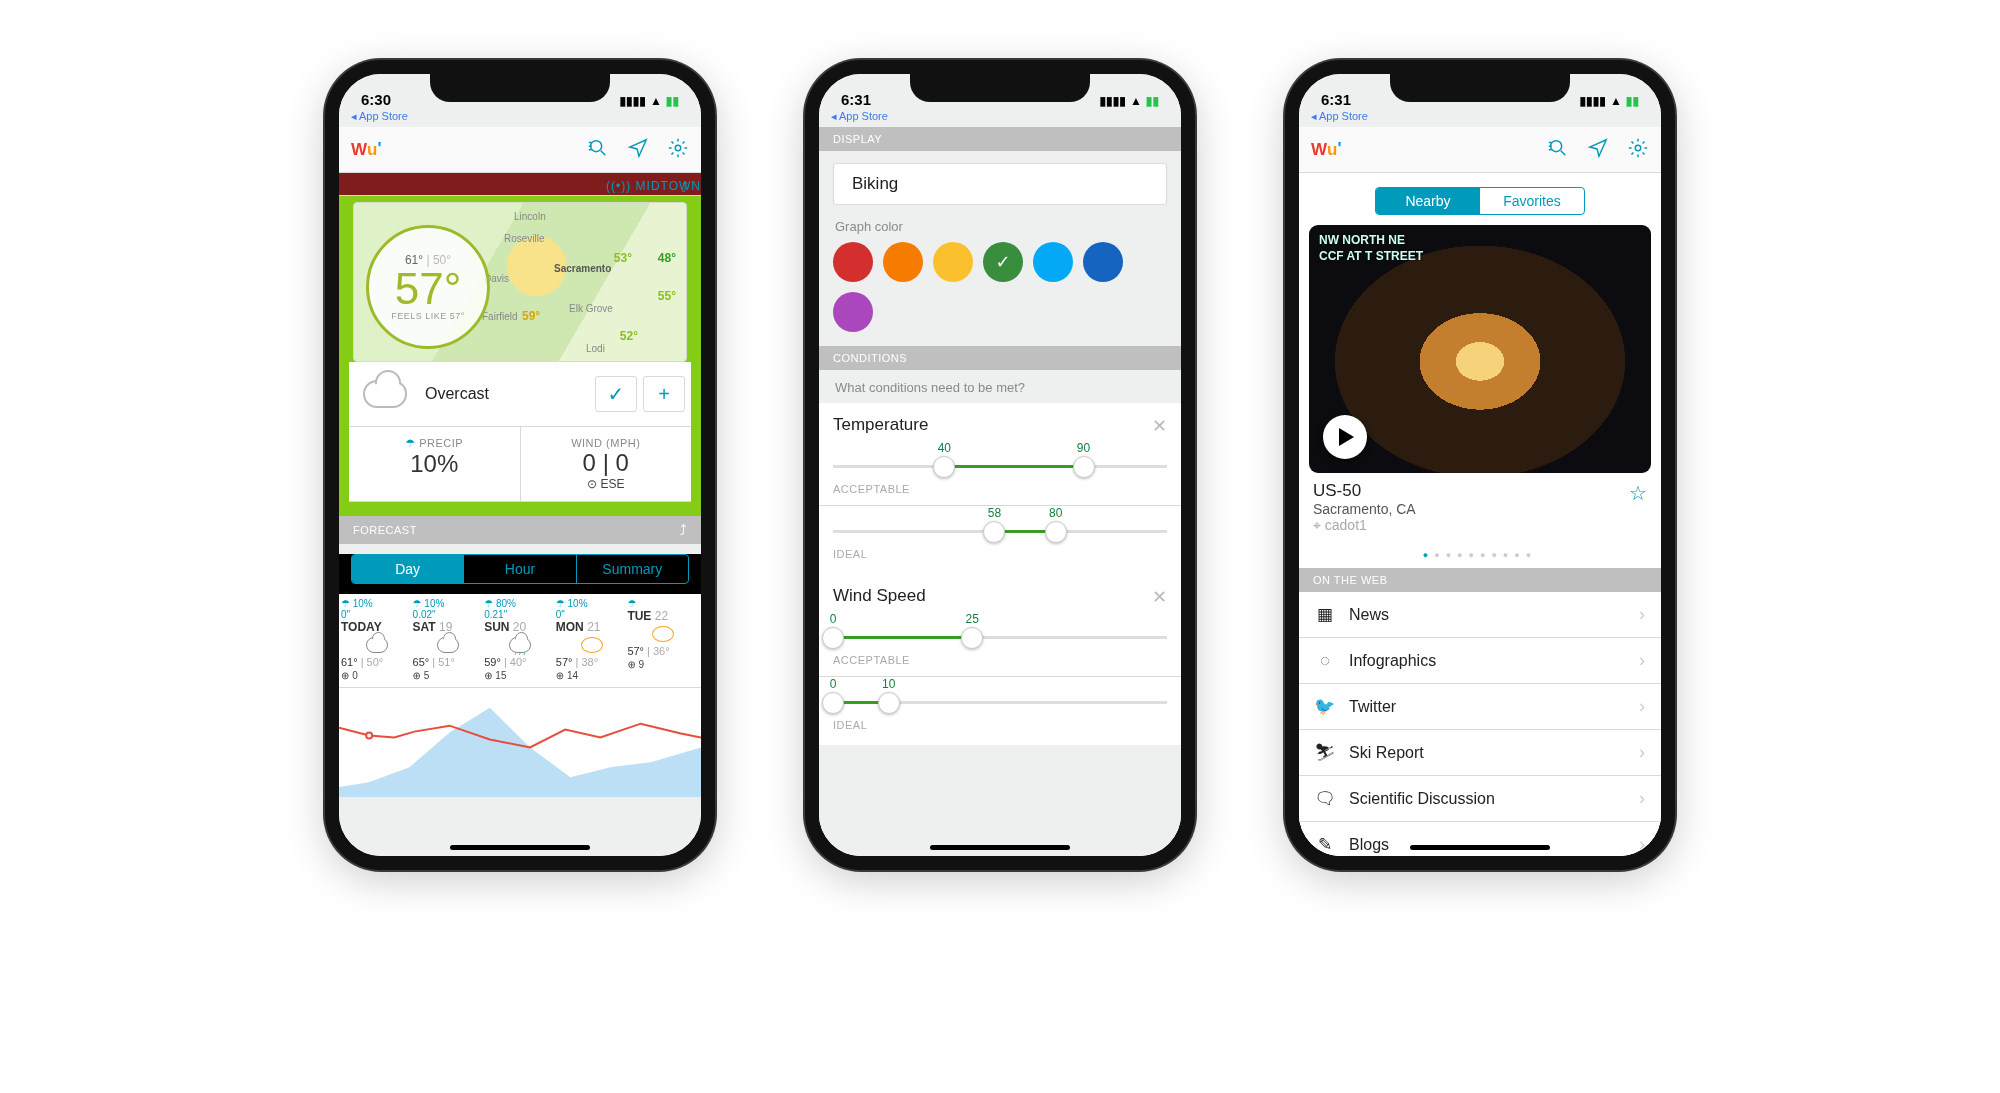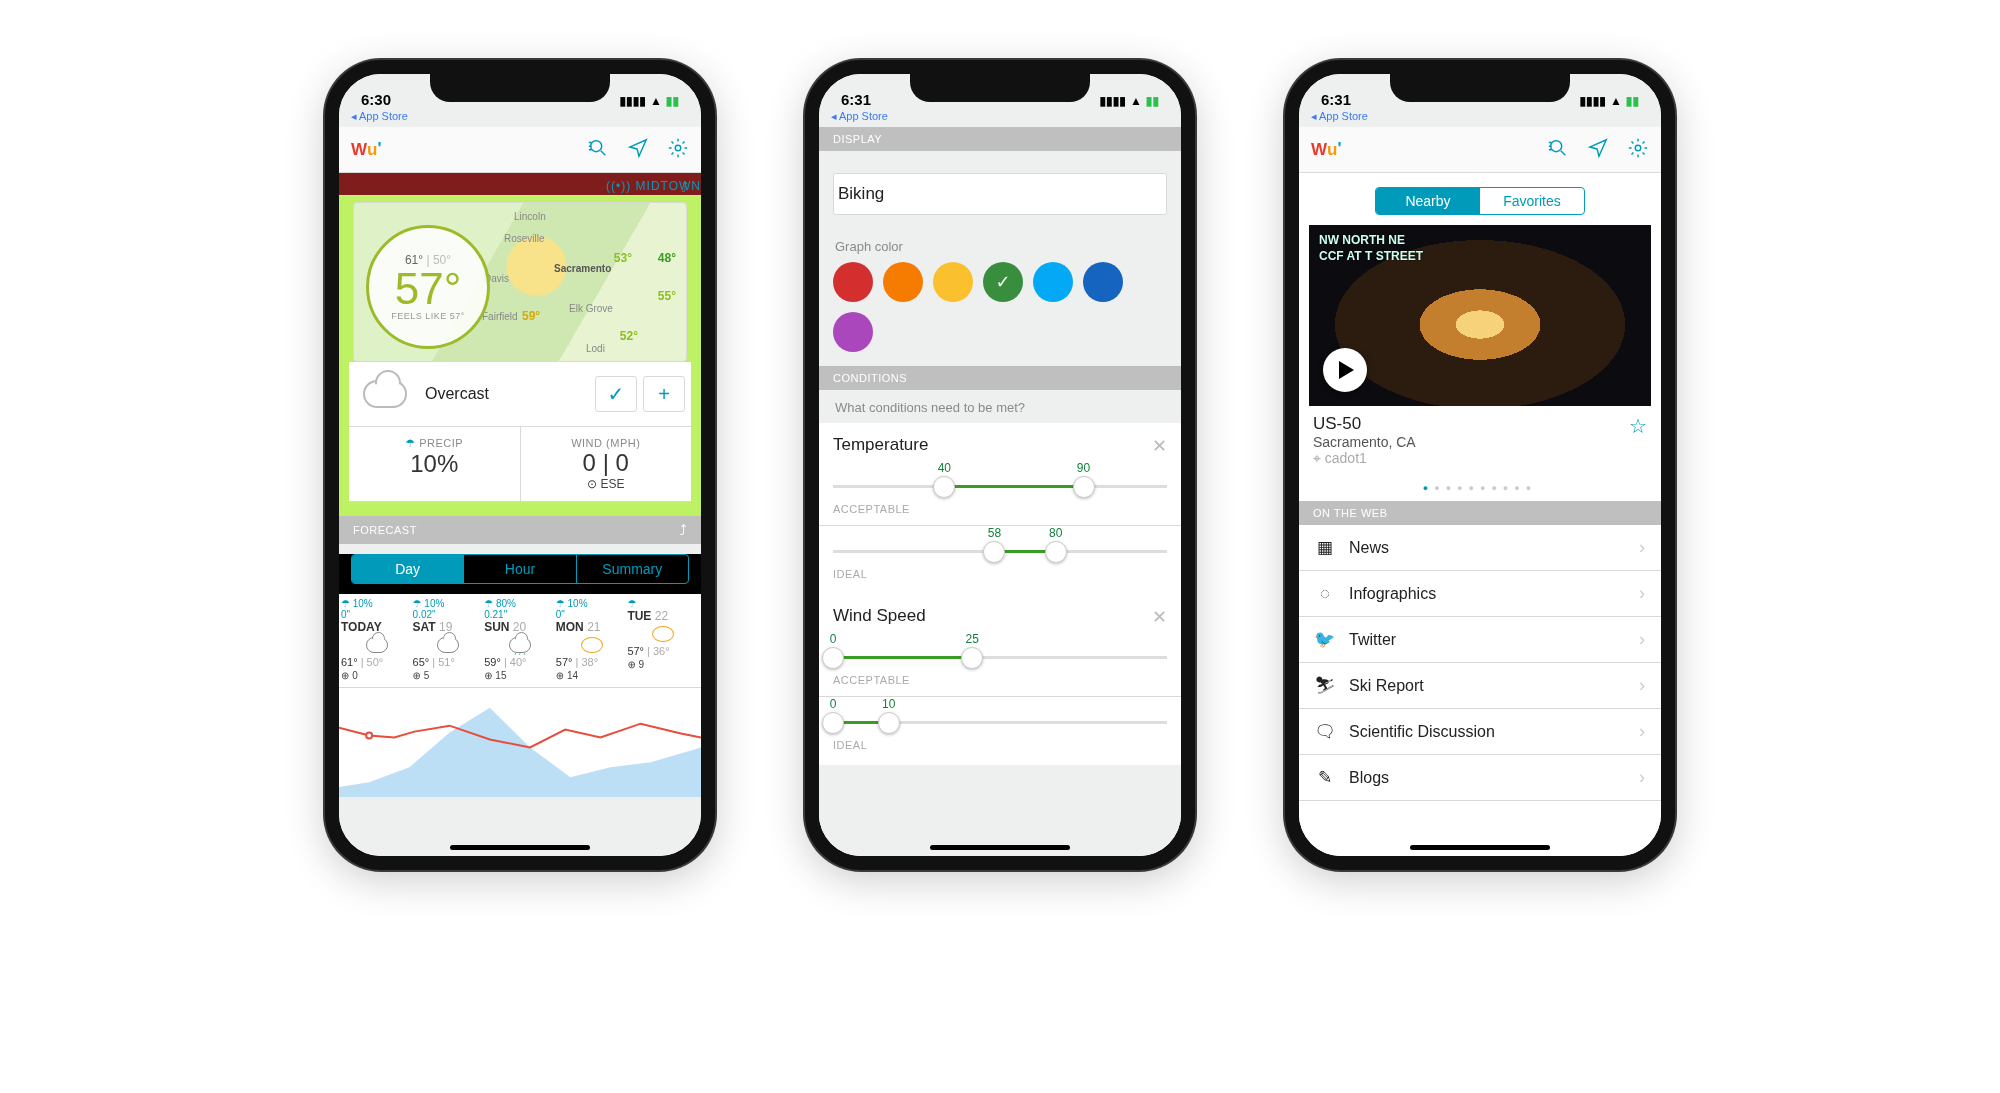--- a/index.html
+++ b/index.html
@@ -29,21 +29,21 @@
   .section-hdr{background:var(--hdr);color:#fff;font-size:11px;letter-spacing:.5px;
     padding:6px 14px;display:flex;justify-content:space-between;align-items:center}
   .share{color:#fff;font-size:14px}
   
   .logo{display:flex;gap:0;font-weight:800;font-size:17px}
   .logo span:nth-child(1){color:#e63b2e}.logo span:nth-child(2){color:#f39c12}
   .logo span:nth-child(3){color:#039be5;position:relative;top:-1px}
   
   .loc-bar{text-align:right;font-size:12px;color:var(--accent);letter-spacing:1px;padding:6px 0 2px;
     background:#7f1d1d;border-bottom:1px solid var(--line);position:relative}
-  .hero{background:#bef264;padding:6px 10px 14px;position:relative}
+  .hero{background:#84cc16;padding:6px 10px 14px;position:relative}
   .map{position:relative;margin:0 4px;border:1px solid var(--line);border-radius:4px;overflow:hidden;
     height:160px;background:
       radial-gradient(circle at 55% 40%,#f8e28a 0 14%,transparent 15%),
       linear-gradient(120deg,#dff2c7 0 40%,#cfe8b1 40% 70%,#e8f3d2 70% 100%)}
   .mlabel{position:absolute;font-size:10px;color:#888}
   .mtemp{position:absolute;font-size:12px;font-weight:700}
   .ring{position:absolute;left:12px;top:22px;width:124px;height:124px;border-radius:50%;
     border:3px solid var(--olive);background:rgba(255,255,255,.85);display:flex;
     flex-direction:column;align-items:center;justify-content:center}
   .ring .hl{font-size:12px;color:#666}
@@ -80,43 +80,43 @@
   .ic-sun{border:1.5px solid #f5a623;border-radius:50%;width:14px;height:14px;margin:0 auto;
     box-shadow:0 0 0 0 #f5a623,0 -5px 0 -5px #f5a623}
   .ic-sun::before,.ic-sun::after{content:"";position:absolute;background:#f5a623}
   .day .t{color:#333}
   .day .t span{color:var(--muted2)}
   .day .w{color:#444;font-size:10px;margin-top:2px}
   .chart{height:110px;background:#fff;position:relative;border-top:1px solid var(--line)}
   .chart svg{position:absolute;inset:0;width:100%;height:100%}
   
   .p2 .content{background:var(--bg)}
-  .input{margin:22px 14px;background:#fff;border:1px solid var(--line);border-radius:3px;
-    padding:10px 4px;font-size:17px;color:#222}
+  .input{margin:12px 14px;background:#fff;border:1px solid var(--line);border-radius:3px;
+    padding:10px 18px;font-size:17px;color:#222}
   .sub{font-size:13px;color:var(--muted);padding:2px 16px 8px}
   .swatches{display:flex;gap:10px;padding:0 14px 14px;flex-wrap:wrap}
   .sw{width:40px;height:40px;border-radius:50%;display:flex;align-items:center;justify-content:center;
     color:#fff;font-size:18px}
   .cond-block{background:#fff;padding:12px 14px 4px;margin-bottom:0;position:relative}
   .cond-block .x{position:absolute;right:14px;top:12px;color:#bbb;font-size:18px}
   .cond-block h4{margin:0 0 6px;font-size:17px;font-weight:400;color:#222}
   .slider{position:relative;height:40px}
   .track{position:absolute;left:0;right:0;top:24px;height:3px;background:#ddd}
   .fill{position:absolute;top:24px;height:3px;background:var(--green)}
   .knob{position:absolute;top:15px;width:22px;height:22px;border-radius:50%;background:#fff;
     border:1px solid #ccc;box-shadow:0 1px 3px rgba(0,0,0,.25)}
   .knob .lab{position:absolute;top:-16px;left:50%;transform:translateX(-50%);font-size:12px;color:#15803d}
   .range-cap{font-size:11px;color:var(--muted2);letter-spacing:.5px;margin:2px 0 10px}
   .hr{border-top:1px solid var(--line);margin:0 -14px}
   
   .tabpair{display:flex;margin:14px auto 10px;border:1px solid var(--accent);border-radius:4px;
     overflow:hidden;width:210px}
   .tabpair div{flex:1;text-align:center;padding:5px 0;font-size:14px;color:var(--accent)}
   .tabpair div.on{background:var(--accent);color:#fff}
-  .cam{margin:0 10px;border-radius:0;overflow:hidden;position:relative;height:181px;
+  .cam{margin:0 10px;border-radius:9px;overflow:hidden;position:relative;height:248px;
     background:radial-gradient(ellipse at 50% 55%,#f6d27a 0 10%,#c47f2e 10% 25%,#2b1c0f 25% 60%,#0c0c10 60% 100%)}
   .cam-text{position:absolute;top:8px;left:10px;color:#cfe;font:700 12px/1.3 monospace;text-shadow:0 0 2px #000}
   .play{position:absolute;left:14px;bottom:14px;width:44px;height:44px;border-radius:50%;
     background:#fff;display:flex;align-items:center;justify-content:center;box-shadow:0 2px 6px rgba(0,0,0,.5)}
   .play::after{content:"";border-left:15px solid #000;border-top:9px solid transparent;
     border-bottom:9px solid transparent;margin-left:3px}
   .cam-meta{background:#fff;padding:8px 14px;display:flex;justify-content:space-between;align-items:flex-start}
   .cam-meta h4{margin:0;font-size:17px;font-weight:400;color:#222}
   .cam-meta .loc{font-size:14px;color:#555}
   .cam-meta .src{font-size:14px;color:var(--muted2)}

